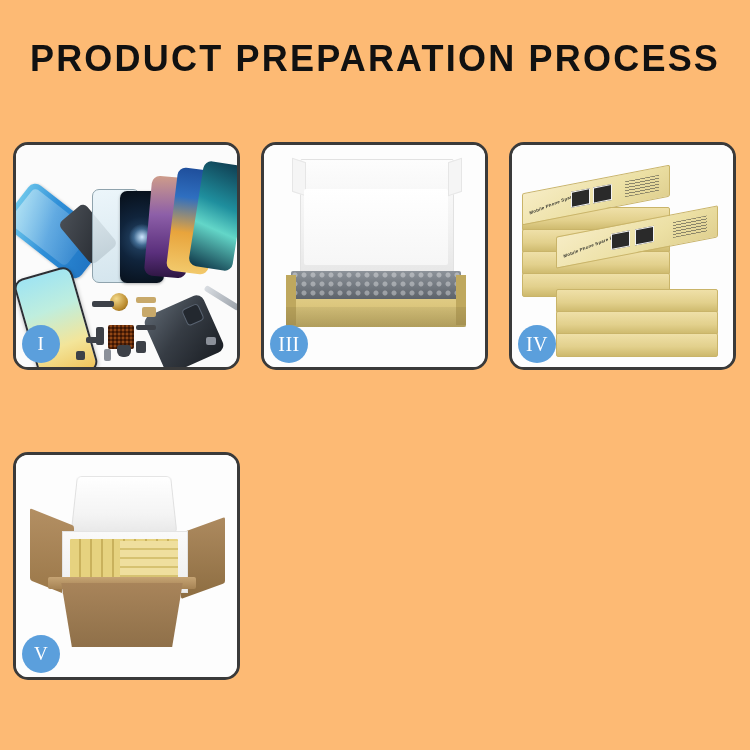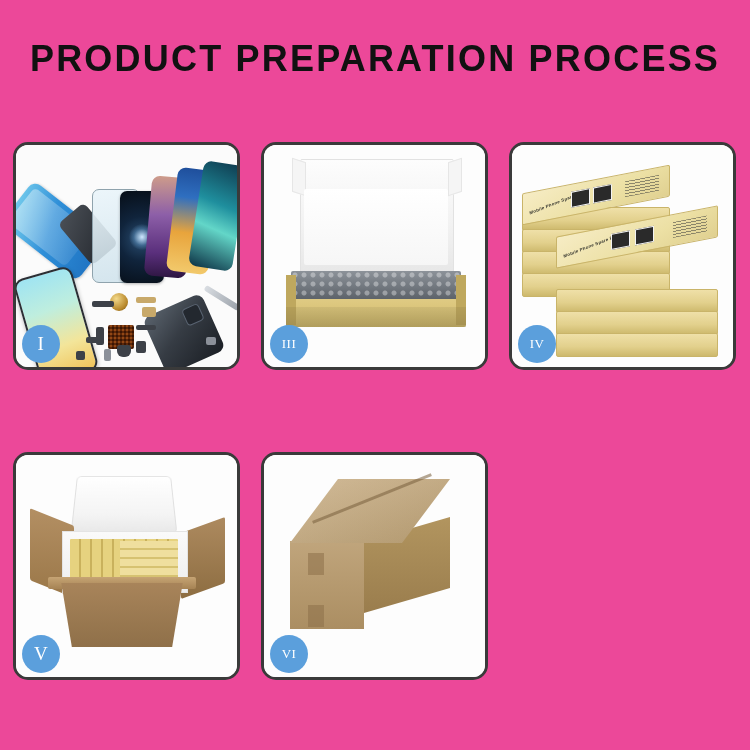--- a/index.html
+++ b/index.html
@@ -12,21 +12,21 @@
     width: 750px;
     height: 750px;
     overflow: hidden;
     font-family: "Liberation Sans", sans-serif;
     color: #111111;
   }
   #page {
     position: relative;
     width: 750px;
     height: 750px;
-    background: #ec4899;
+    background: #fdba74;
     text-decoration: underline;
   }
 
   
   .header {
     position: absolute;
     left: 0;
     top: 38px;
     width: 750px;
     text-align: center;
@@ -87,21 +87,21 @@
     border-radius: 50%;
     background: #5b9fdc;
     color: #ffffff;
     font-family: "Liberation Serif", serif;
     font-size: 19px;
     line-height: 38px;
     text-align: center;
     letter-spacing: 0.5px;
     z-index: 40;
   }
-  .badge.wide { font-size: 13px; }
+  .badge.wide { font-size: 20px; }
 
   
   .p1 { background: #fbfbfb; }
   .phone-blue {
     position: absolute;
     left: 12px; top: 38px;
     width: 54px; height: 96px;
     border-radius: 9px;
     background: linear-gradient(160deg,#7fd6f0 0%,#2f8fd8 45%,#1d6fbf 100%);
     transform: rotate(-52deg);
@@ -599,27 +599,15 @@
         <div class="flap-right"></div>
         <div class="foam-tray"></div>
         <div class="yellow-rows"></div>
         <div class="yellow-rows2"></div>
         <div class="carton-lip"></div>
         <div class="carton-front"></div>
         <div class="badge">V</div>
       </div>
     </div>
 
-    <div class="panel">
-      <div class="panel-stage">
-        <div class="ctn-left"></div>
-        <div class="ctn-right"></div>
-        <div class="ctn-top"></div>
-        <div class="ctn-top2"></div>
-        <div class="ctn-seam"></div>
-        <div class="ctn-tape a"></div>
-        <div class="ctn-tape b"></div>
-        <div class="badge wide">VI</div>
-      </div>
-    </div>
 
   </div>
 </div>
 
 </body></html>

